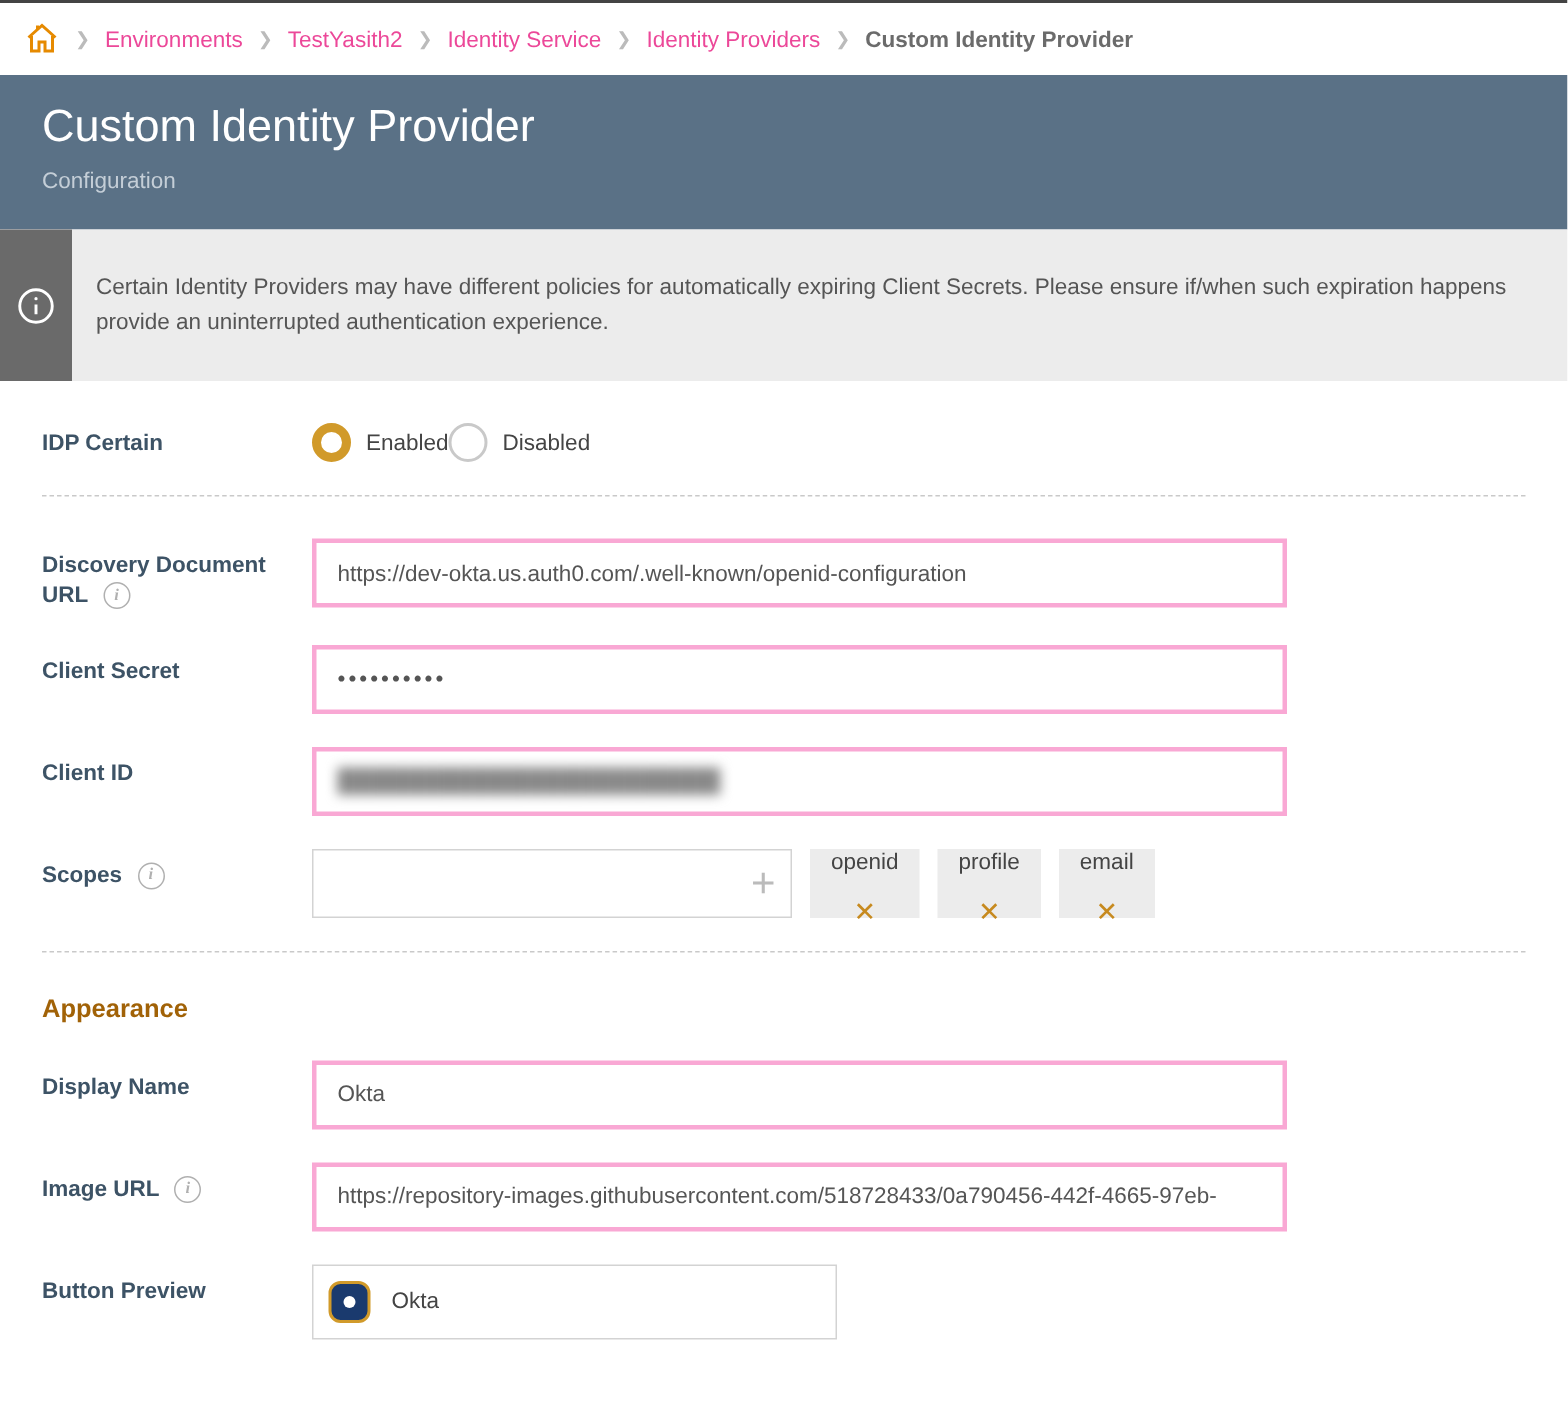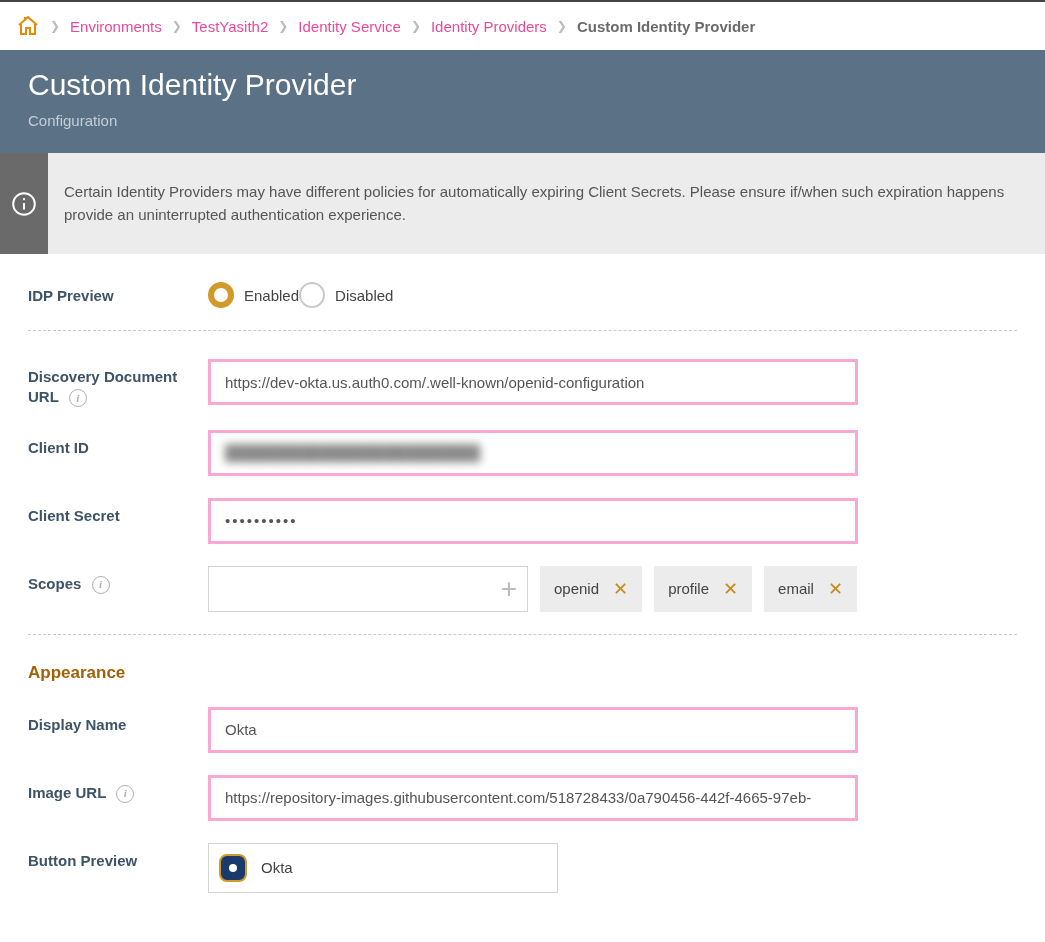--- a/index.html
+++ b/index.html
@@ -117,20 +117,21 @@
   .plus-icon { color: #bbb; font-size: 28px; font-weight: 300; }
   .scope-chip {
     background: #ececec;
     height: 46px;
     display: flex;
     align-items: center;
     padding: 0 14px;
     gap: 14px;
     font-size: 15px;
     color: #444;
+    flex-direction: column;
   }
   .scope-chip .x { color: #c78a1f; font-size: 18px; cursor: pointer; }
   
   .section-head {
     color: #a16207;
     font-size: 17px;
     font-weight: 700;
     margin: 10px 0 24px 0;
   }
   
@@ -195,21 +196,21 @@
       <line x1="12" y1="11" x2="12" y2="17"></line>
       <circle cx="12" cy="7.5" r="1" fill="#fff" stroke="none"></circle>
     </svg>
   </div>
   <div class="info-text">Certain Identity Providers may have different policies for automatically expiring Client Secrets. Please ensure if/when such expiration happens provide an uninterrupted authentication experience.</div>
 </div>
 
 <div class="form-area">
 
   <div class="row">
-    <div class="label-col">IDP Preview</div>
+    <div class="label-col">IDP Certain</div>
     <div class="field-col">
       <div class="radio-group">
         <div class="radio-opt">
           <span class="radio-outer selected"></span>
           <span>Enabled</span>
         </div>
         <div class="radio-opt">
           <span class="radio-outer"></span>
           <span>Disabled</span>
         </div>
@@ -223,32 +224,32 @@
     <div class="label-col">
       <span>Discovery Document URL</span>
       <span class="info-i">i</span>
     </div>
     <div class="field-col">
       <input class="text-input" type="text" value="https://dev-okta.us.auth0.com/.well-known/openid-configuration" style="">
     </div>
   </div>
 
   <div class="row">
+    <div class="label-col">Client Secret</div>
+    <div class="field-col">
+      <input class="text-input password" type="text" value="••••••••••" style="">
+    </div>
+  </div>
+
+  <div class="row">
     <div class="label-col">Client ID</div>
     <div class="field-col">
       <div class="text-input" style="display:flex;align-items:center;">
         <span class="blurred">████████████████████████</span>
       </div>
-    </div>
-  </div>
-
-  <div class="row">
-    <div class="label-col">Client Secret</div>
-    <div class="field-col">
-      <input class="text-input password" type="text" value="••••••••••" style="">
     </div>
   </div>
 
   <div class="row">
     <div class="label-col">
       <span>Scopes</span>
       <span class="info-i">i</span>
     </div>
     <div class="field-col">
       <div class="scopes-row">

